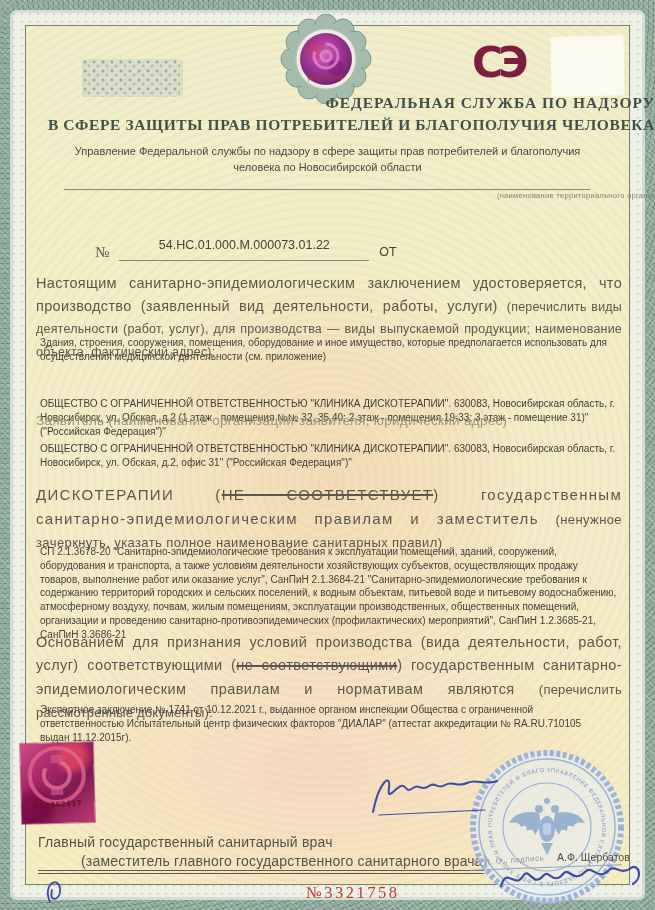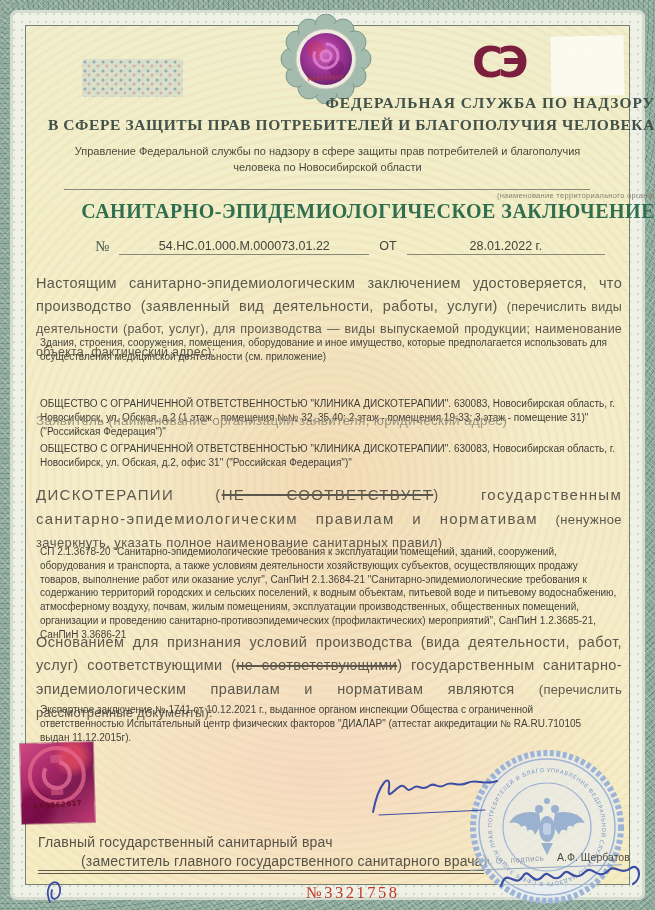--- a/index.html
+++ b/index.html
@@ -33,21 +33,21 @@
   .ctr { left:0; right:0; text-align:right; }
   .serifhdr { font-family:"Liberation Serif", serif; font-weight:bold; color:#42524a; }
   .hdr1 { top:94px; font-size:15.5px; letter-spacing:1px; }
   .hdr2 { top:116px; font-size:15.5px; letter-spacing:.6px; }
   .dept { top:144px; left:70px; width:515px; text-align:center; font-size:11px; line-height:1.45; color:#4c483f; }
   .terr-line { top:189px; left:64px; width:526px; border-top:1px solid #8a867a; }
   .terr-cap { top:191px; font-size:7.5px; color:#85816f; letter-spacing:.3px; }
   .title { top:200px; font-family:"Liberation Serif", serif; font-weight:bold; font-size:20px; letter-spacing:.5px; color:#2f6f4f; }
   .numrow { top:238px; left:95px; width:510px; display:flex; align-items:flex-end; gap:10px; color:#45423c; }
   .no-sym { font-family:"Liberation Serif", serif; font-size:15px; color:#4c584e; }
-  .u-num { width:250px; border-bottom:1px solid #8a867a; text-align:center; font-size:12.5px; padding-bottom:1px; }
+  .u-num { width:250px; border-bottom:1px solid #8a867a; text-align:center; font-size:12.5px; padding-bottom:8px; }
   .ot { font-size:12.5px; padding-bottom:2px; }
   .u-date { flex:1; border-bottom:1px solid #8a867a; text-align:center; font-size:12.5px; padding-bottom:1px; }
   .para { text-align:justify; color:#5c584d; }
   .p1 { top:272px; left:36px; width:586px; line-height:1.42; }
   .p1 .big { font-size:14.5px; word-spacing:4px; letter-spacing:.3px; }
   .p1 .note, .notetxt { font-size:12.5px; letter-spacing:.2px; }
   .small { font-size:10px; line-height:1.38; color:#44423b; text-align:left; }
   .f1 { top:336px; left:40px; width:582px; }
   .org1 { top:397px; left:40px; width:582px; color:#3f3d37; }
   .lbl-app { top:413px; left:36px; font-size:13.5px; color:#9a9480; letter-spacing:.3px; }
@@ -139,41 +139,39 @@
 
   <div class="abs white-patch"></div>
   <div class="abs se-logo">СЭ</div>
 
   <div class="abs ctr serifhdr hdr1">ФЕДЕРАЛЬНАЯ СЛУЖБА ПО НАДЗОРУ</div>
   <div class="abs ctr serifhdr hdr2">В СФЕРЕ ЗАЩИТЫ ПРАВ ПОТРЕБИТЕЛЕЙ И БЛАГОПОЛУЧИЯ  ЧЕЛОВЕКА</div>
   <div class="abs dept">Управление Федеральной службы по надзору в сфере защиты прав потребителей и благополучия человека по Новосибирской области</div>
   <div class="abs terr-line"></div>
   <div class="abs ctr terr-cap">(наименование территориального органа)</div>
 
-  <div class="abs ctr title">САНИТАРНО-ЭПИДЕМИОЛОГИЧЕСКОЕ ЗАКЛЮЧЕНИЕ</div>
 
   <div class="abs numrow">
     <span class="no-sym">№</span>
     <span class="u-num">54.НС.01.000.М.000073.01.22</span>
     <span class="ot">ОТ</span>
-    <span class="u-date">28.01.2022 г.</span>
   </div>
 
   <p class="abs para p1">
     <span class="big">Настоящим санитарно-эпидемиологическим заключением удостоверяется, что производство (заявленный вид деятельности, работы, услуги) </span>
     <span class="note">(перечислить виды деятельности (работ, услуг), для производства — виды выпускаемой продукции; наименование объекта, фактический адрес):</span>
   </p>
   <p class="abs small f1">Здания, строения, сооружения, помещения, оборудование и иное имущество, которые предполагается использовать для осуществления медицинской деятельности (см. приложение)</p>
 
   <p class="abs small org1">ОБЩЕСТВО С ОГРАНИЧЕННОЙ ОТВЕТСТВЕННОСТЬЮ "КЛИНИКА ДИСКОТЕРАПИИ". 630083, Новосибирская область, г. Новосибирск, ул. Обская, д.2 (1 этаж - помещения №№ 32, 35,40; 2 этаж - помещения 19-33; 3 этаж - помещение 31)" ("Российская Федерация")"</p>
   <div class="abs lbl-app">Заявитель (наименование организации-заявителя, юридический адрес)</div>
   <p class="abs small org2">ОБЩЕСТВО С ОГРАНИЧЕННОЙ ОТВЕТСТВЕННОСТЬЮ "КЛИНИКА ДИСКОТЕРАПИИ". 630083, Новосибирская область, г. Новосибирск, ул. Обская, д.2, офис 31" ("Российская Федерация")"</p>
 
   <p class="abs para comp">
-    <span class="big">ДИСКОТЕРАПИИ </span><span class="big">(</span><span class="big struck">НЕ СООТВЕТСТВУЕТ</span><span class="big">) государственным санитарно-эпидемиологическим правилам и нормативам </span>
+    <span class="big">ДИСКОТЕРАПИИ </span><span class="big">(</span><span class="big struck">НЕ СООТВЕТСТВУЕТ</span><span class="big">) государственным санитарно-эпидемиологическим правилам и заместитель </span>
     <span class="note">(ненужное зачеркнуть, указать полное наименование санитарных правил)</span>
   </p>
   <p class="abs small rules">СП 2.1.3678-20 "Санитарно-эпидемиологические требования к эксплуатации помещений, зданий, сооружений, оборудования и транспорта, а также условиям деятельности хозяйствующих субъектов, осуществляющих продажу товаров, выполнение работ или оказание услуг", СанПиН 2.1.3684-21 "Санитарно-эпидемиологические требования к содержанию территорий городских и сельских поселений, к водным объектам, питьевой воде и питьевому водоснабжению, атмосферному воздуху, почвам, жилым помещениям, эксплуатации производственных, общественных помещений, организации и проведению санитарно-противоэпидемических (профилактических) мероприятий", СанПиН 1.2.3685-21, СанПиН 3.3686-21</p>
 
   <p class="abs para basis">
     <span class="big">Основанием для признания условий производства (вида деятельности, работ, услуг) соответствующими (</span><span class="big struck">не соответствующими</span><span class="big">) государственным санитарно-эпидемиологическим правилам и нормативам являются </span>
     <span class="note notetxt">(перечислить рассмотренные документы):</span>
   </p>
   <p class="abs small f2">Экспертное заключение № 1741 от 10.12.2021 г., выданное органом инспекции Общества с ограниченной ответственностью Испытательный центр физических факторов "ДИАЛАР" (аттестат аккредитации № RA.RU.710105 выдан 11.12.2015г).</p>
 

